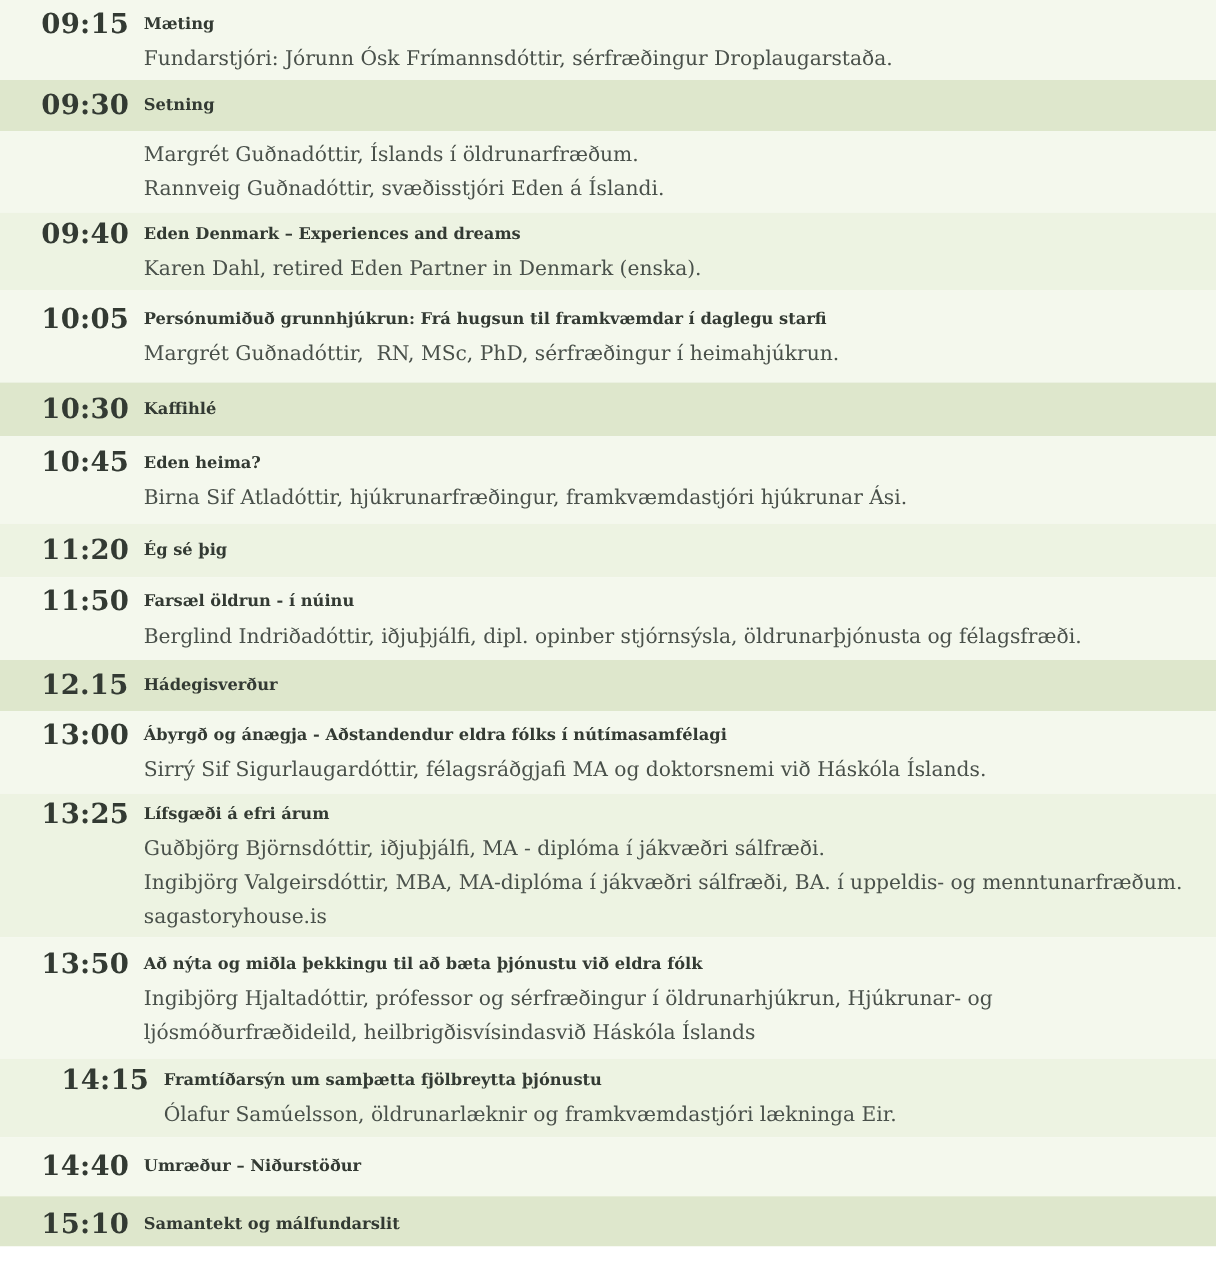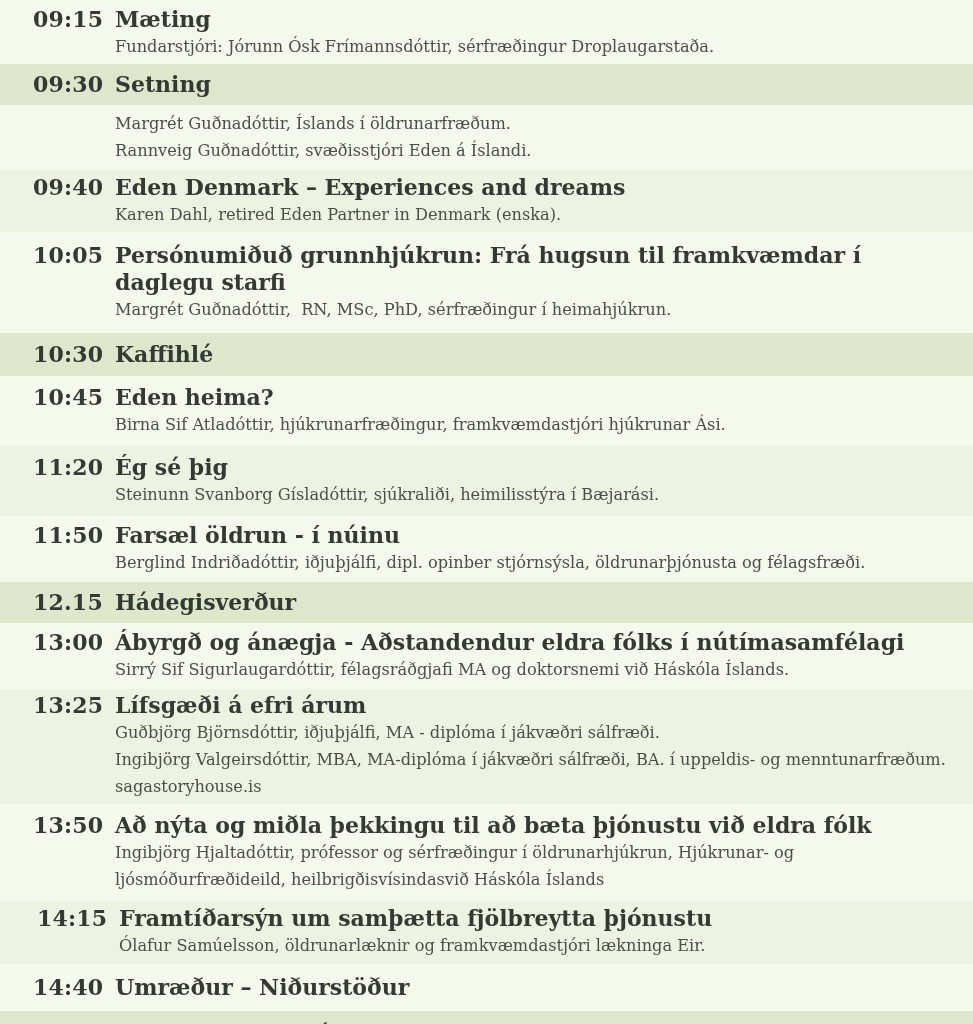--- a/index.html
+++ b/index.html
@@ -29,21 +29,21 @@
     padding-left:33px;
     font-weight:700;
     font-size:22px;
     line-height:27px;
     color:var(--title-color);
     letter-spacing:.2px;
   }
   .content{flex:1;padding-right:8px;min-width:0;}
   .title{
     font-weight:700;
-    font-size:22px;
+    font-size:13px;
     line-height:27px;
     color:var(--title-color);
   }
   .sub{
     font-size:16.2px;
     line-height:27px;
     color:var(--body-color);
     white-space:pre-wrap;
   }
   .italic{}
@@ -104,21 +104,20 @@
     <div class="content">
       <div class="title">Eden heima?</div>
       <div class="sub">Birna Sif Atladóttir, hjúkrunarfræðingur, framkvæmdastjóri hjúkrunar Ási.</div>
     </div>
   </div>
 
   <div class="row bg-pale" style="padding:8px 0 8px">
     <div class="time">11:20</div>
     <div class="content">
       <div class="title">Ég sé þig</div>
-      <div class="sub">Steinunn Svanborg Gísladóttir, sjúkraliði, heimilisstýra í Bæjarási.</div>
     </div>
   </div>
 
   <div class="row bg-light" style="padding:6px 0 6px">
     <div class="time">11:50</div>
     <div class="content">
       <div class="title">Farsæl öldrun - í núinu</div>
       <div class="sub">Berglind Indriðadóttir, iðjuþjálfi, dipl. opinber stjórnsýsla, öldrunarþjónusta og félagsfræði.</div>
     </div>
   </div>
@@ -150,21 +149,21 @@
 
   <div class="row bg-light" style="padding:8px 0 8px">
     <div class="time">13:50</div>
     <div class="content">
       <div class="title">Að nýta og miðla þekkingu til að bæta þjónustu við eldra fólk</div>
       <div class="sub">Ingibjörg Hjaltadóttir, prófessor og sérfræðingur í öldrunarhjúkrun, Hjúkrunar- og</div>
       <div class="sub">ljósmóðurfræðideild, heilbrigðisvísindasvið Háskóla Íslands</div>
     </div>
   </div>
 
-  <div class="row bg-pale" style="padding:4px 4px 5px">
+  <div class="row bg-pale" style="padding:4px 16px 5px">
     <div class="time">14:15</div>
     <div class="content">
       <div class="title">Framtíðarsýn um samþætta fjölbreytta þjónustu</div>
       <div class="sub">Ólafur Samúelsson, öldrunarlæknir og framkvæmdastjóri lækninga Eir.</div>
     </div>
   </div>
 
   <div class="row bg-light" style="padding:10px 0 10px">
     <div class="time">14:40</div>
     <div class="content">

